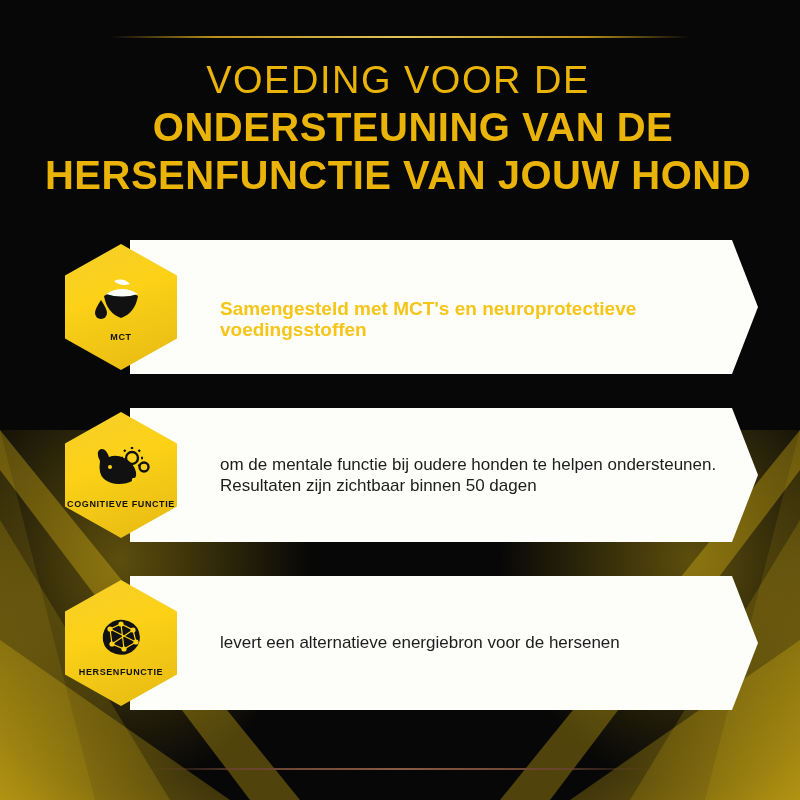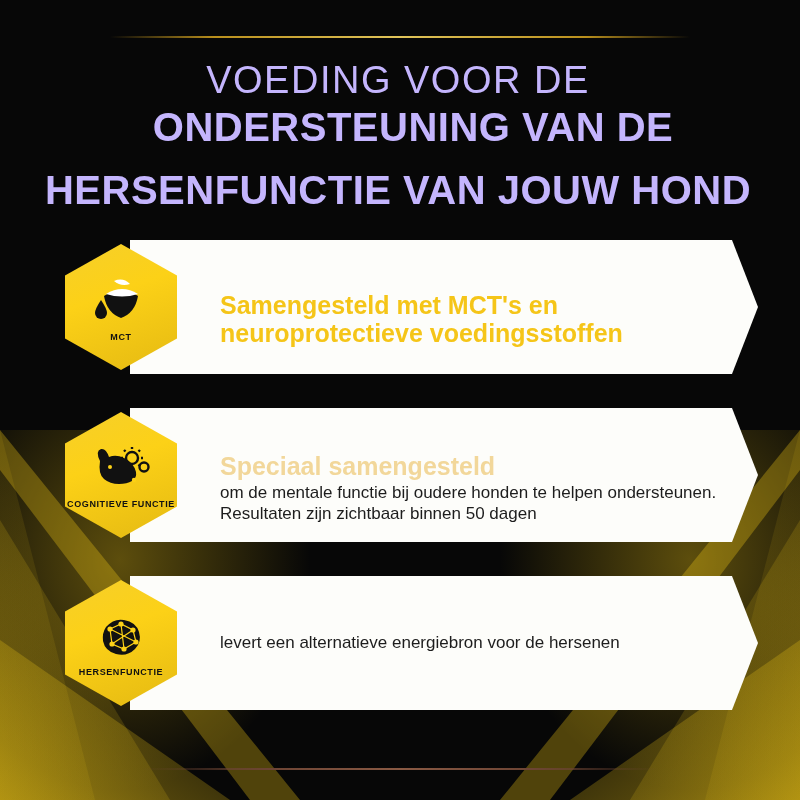--- a/index.html
+++ b/index.html
@@ -41,21 +41,21 @@
     right: 140px;
     height: 2px;
     background: linear-gradient(to right, rgba(120,60,40,0) 0%, #6d4434 25%, #8a5a44 50%, #6d4434 75%, rgba(120,60,40,0) 100%);
   }
   .headline {
     position: absolute;
     top: 60px;
     left: 0;
     right: 4px;
     text-align: center;
-    color: #c4b5fd;
+    color: #eab308;
     line-height: 1.06;
     letter-spacing: 0.5px;
   }
   .headline .l1 {
     display: block;
     font-size: 38px;
     font-weight: 400;
     letter-spacing: 1.5px;
   }
   .headline .l2 {
@@ -64,21 +64,21 @@
     font-weight: 700;
     letter-spacing: 0.5px;
     margin-top: 6px;
     padding-left: 30px;
   }
   .headline .l3 {
     display: block;
     font-size: 40px;
     font-weight: 700;
     letter-spacing: 0.5px;
-    margin-top: 20px;
+    margin-top: 5px;
   }
 
   .rows {
     position: absolute;
     top: 232px;
     left: 0;
     right: 0;
   }
   .row {
     position: relative;
@@ -94,21 +94,21 @@
     background: #fdfdfa;
     clip-path: polygon(0 0, calc(100% - 26px) 0, 100% 50%, calc(100% - 26px) 100%, 0 100%);
     display: flex;
     flex-direction: column;
     justify-content: center;
     padding-left: 90px;
     padding-right: 40px;
     box-sizing: border-box;
   }
   .row-title {
-    font-size: 25px;
+    font-size: 19px;
     font-weight: 700;
     color: #f5c518;
     line-height: 1.12;
     margin-bottom: 2px;
     margin-top: 26px;
   }
   .row-title.pale {
     color: #f2d79a;
   }
   .row-sub {
@@ -211,21 +211,20 @@
             <path d="M24 3 q9 -4 16 3 q-9 3 -16 -3 z" fill="#fff"></path>
             <path d="M11 22 q-6 9 -6 13 a6 6 0 0 0 12 0 q0 -4 -6 -13 z" fill="#111"></path>
           </svg>
           <div class="hex-label">MCT</div>
         </div>
       </div>
     </div>
 
     <div class="row">
       <div class="banner">
-        <div class="row-title pale">Speciaal samengesteld</div>
         <div class="row-sub">om de mentale functie bij oudere honden te helpen ondersteunen. Resultaten zijn zichtbaar binnen 50 dagen</div>
       </div>
       <div class="hexwrap">
         <div class="hex grad">
           <svg class="icon-svg" width="66" height="50" viewBox="0 0 66 50" aria-hidden="true">
             <g fill="none" stroke="#111" stroke-width="2.4">
               <circle cx="44" cy="11" r="6"></circle>
               <circle cx="56" cy="20" r="4.5"></circle>
               <path d="M44 2 v-2 M44 20 v2 M35 11 h-2 M53 11 h2 M37.5 4.5 l-1.5 -1.5 M50.5 4.5 l1.5 -1.5 M37.5 17.5 l-1.5 1.5 M50.5 17.5 l1.5 1.5"></path>
             </g>

